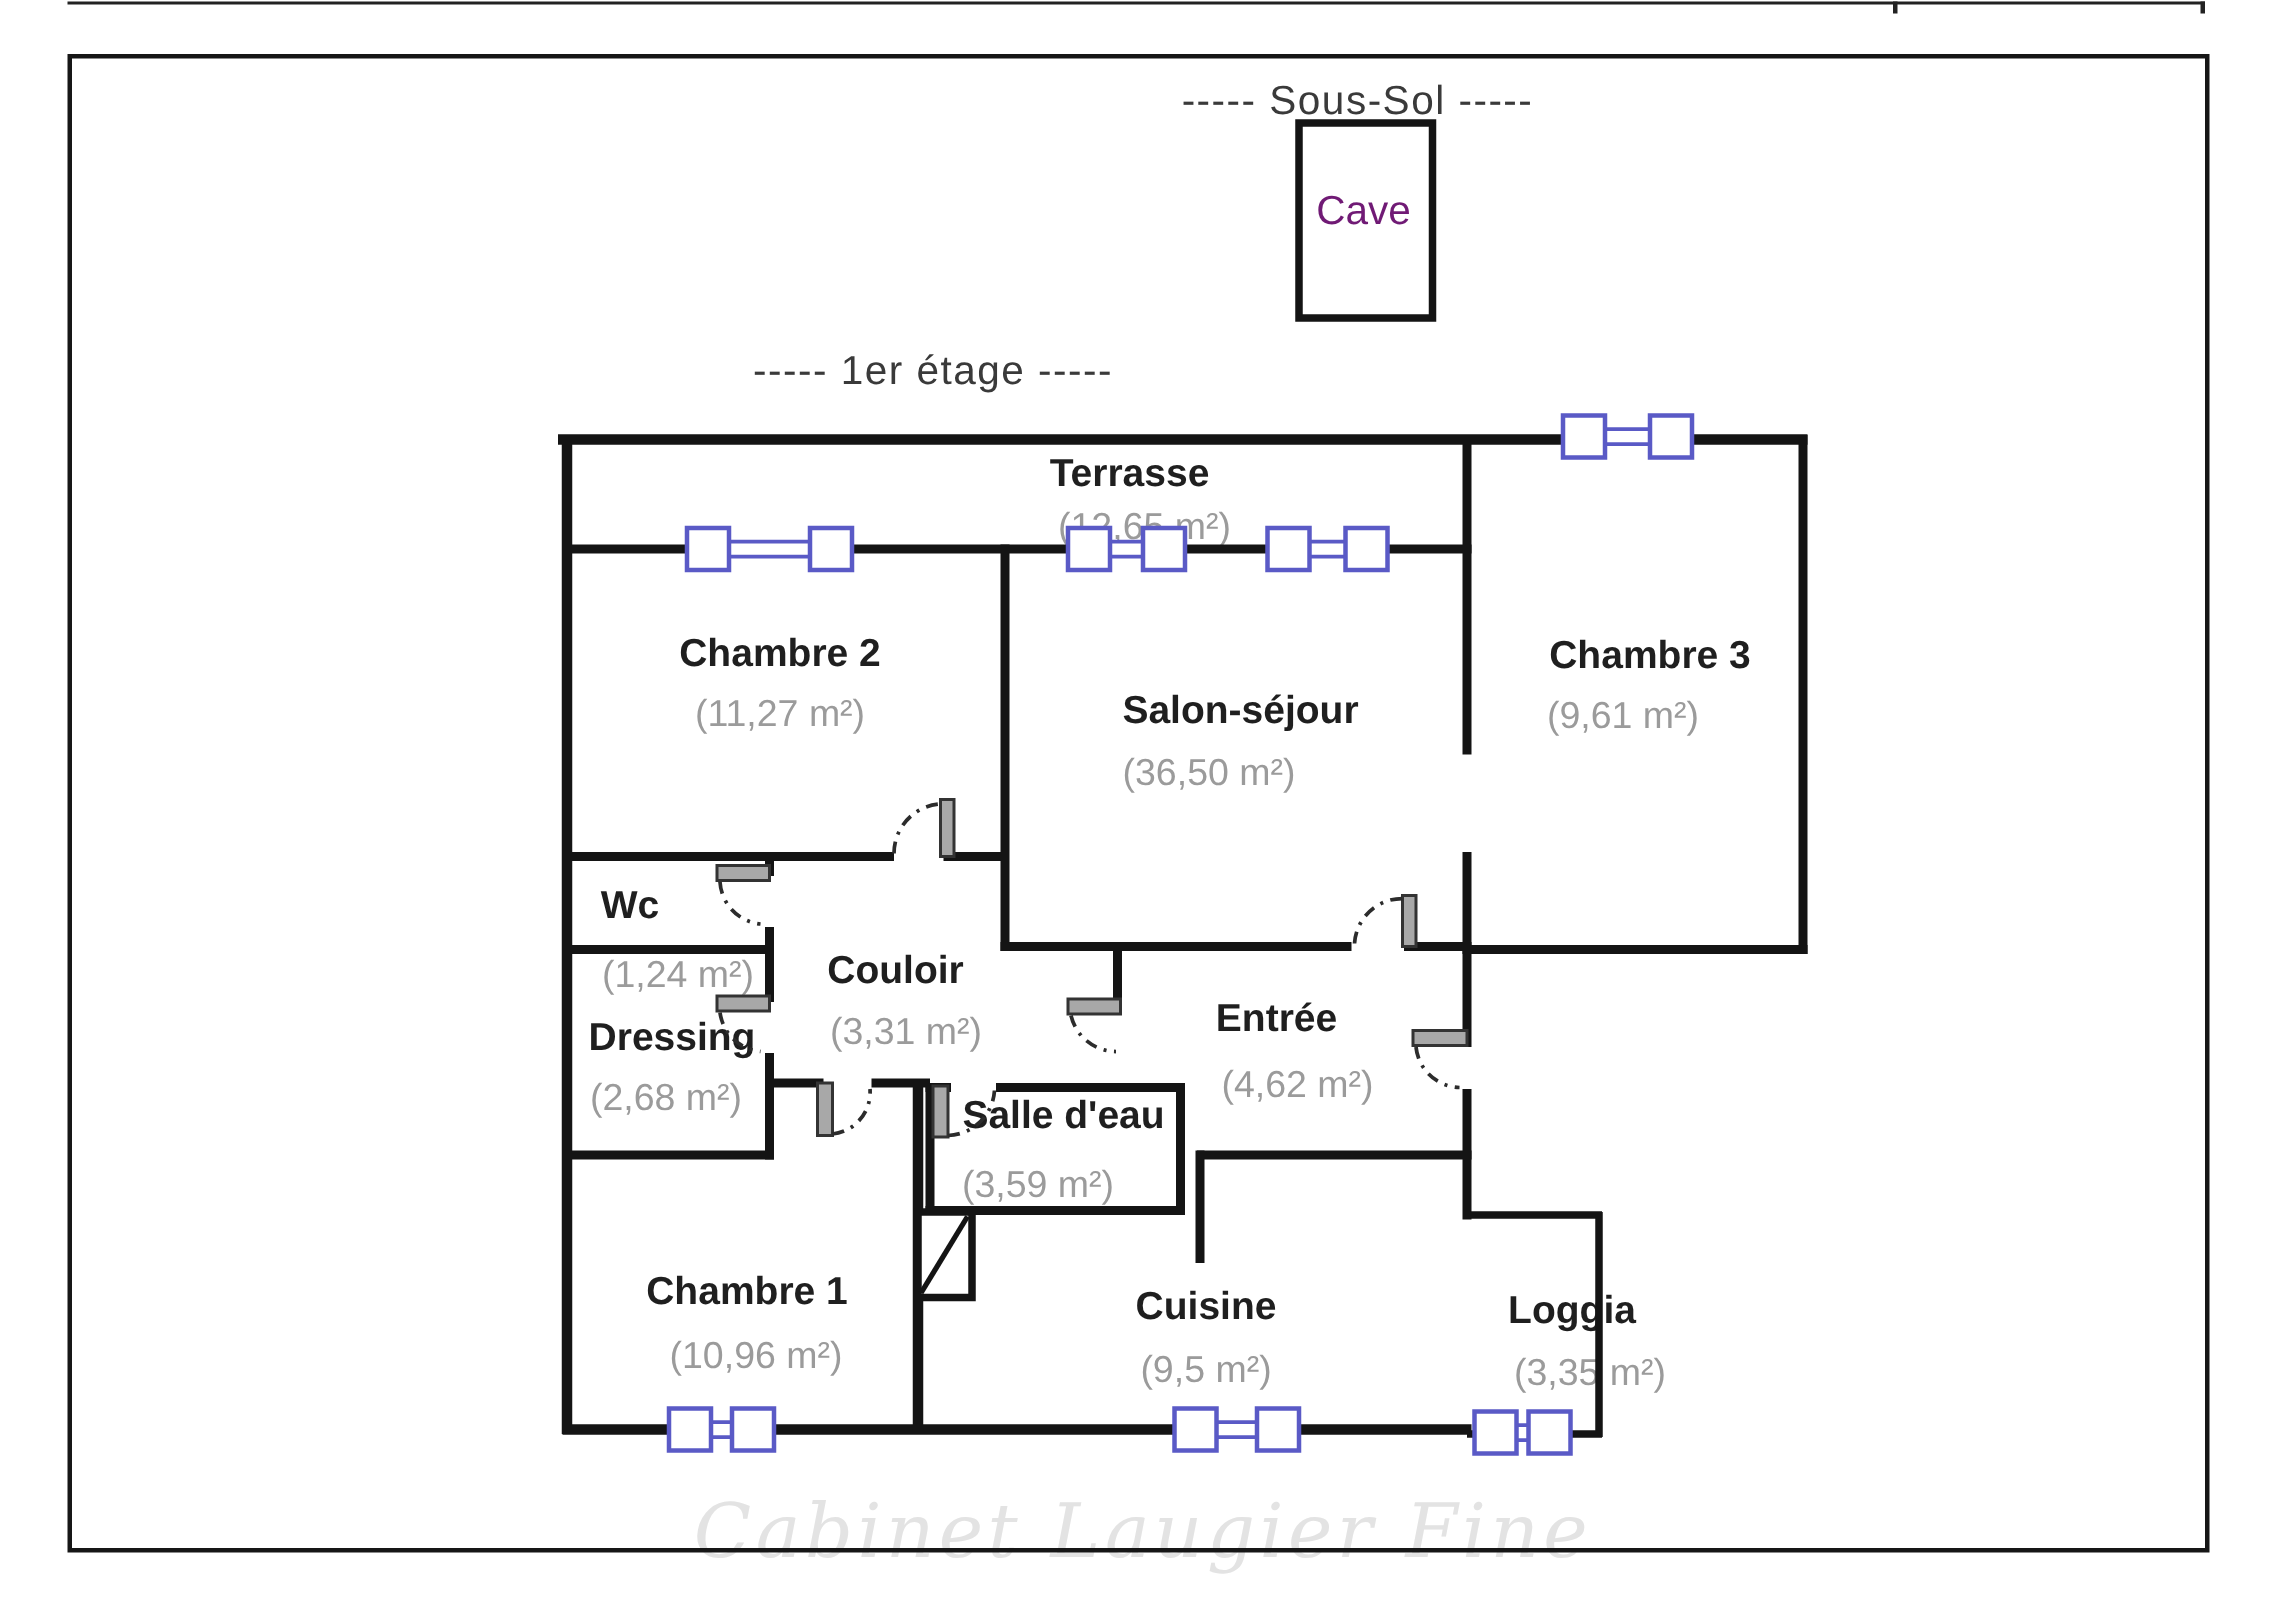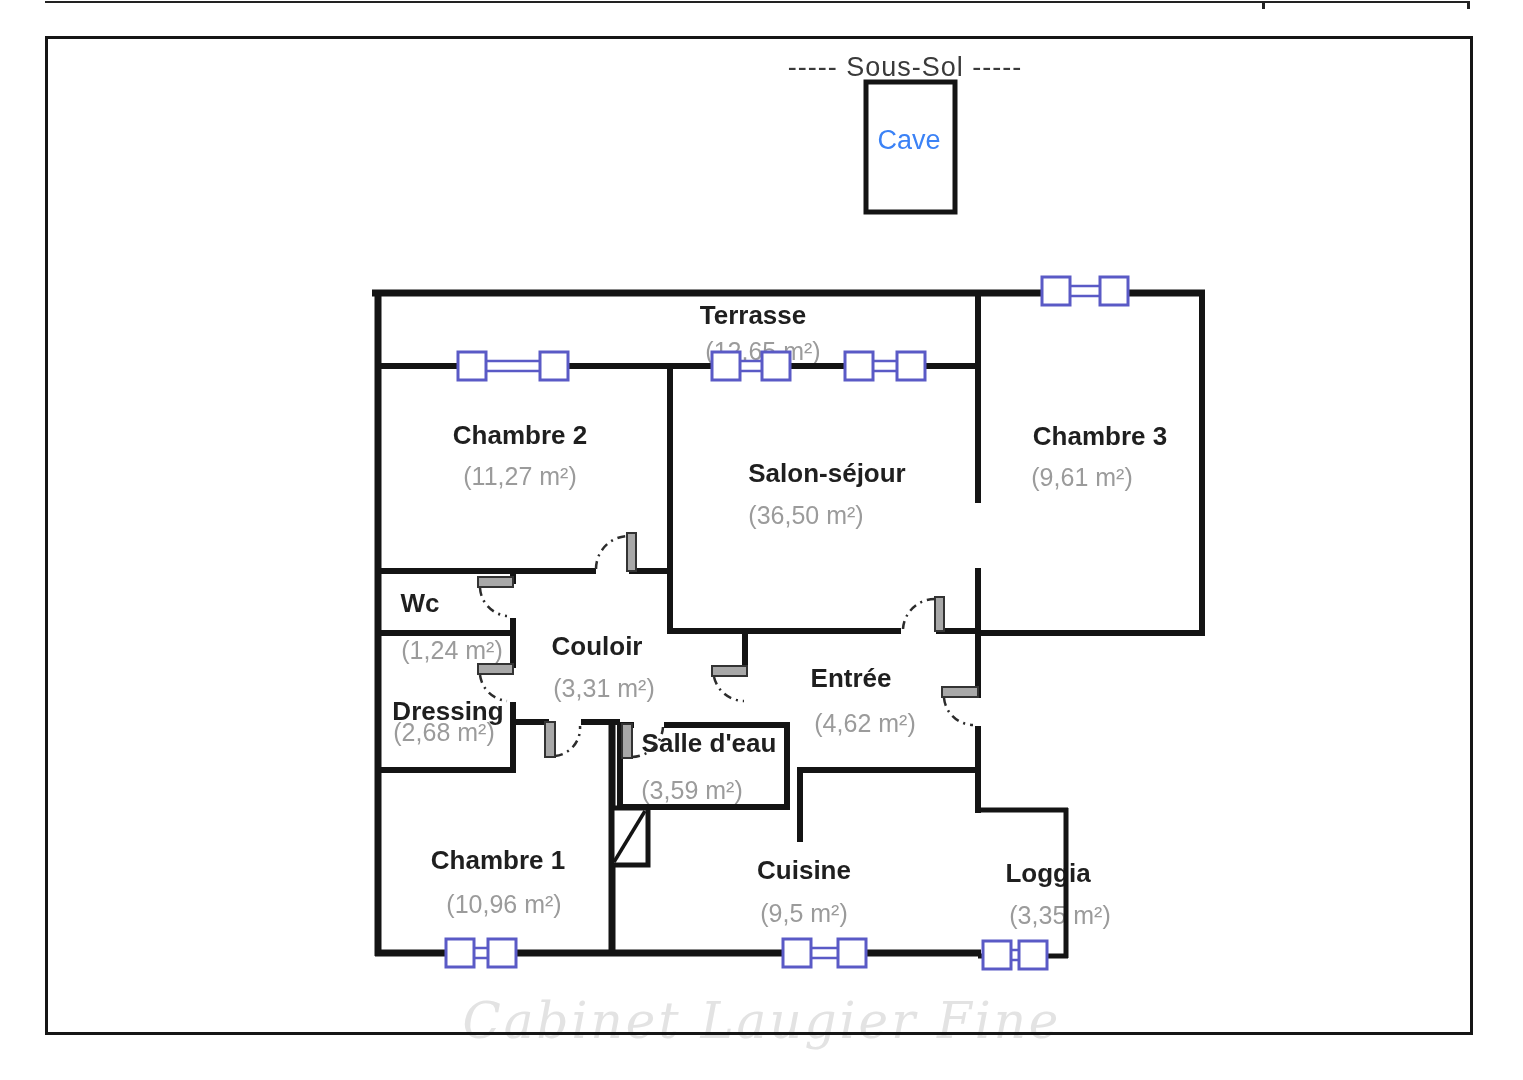--- a/index.html
+++ b/index.html
@@ -11,21 +11,21 @@
   
   .frame{position:absolute;left:45px;top:36px;width:1422px;height:993px;
          border:3px solid #161616;z-index:3;pointer-events:none;}
   
   .watermark{position:absolute;z-index:0;transform:translateX(-50%);
              font-family:"DejaVu Serif",serif;font-style:italic;font-weight:400;
              font-size:50px;letter-spacing:3px;color:var(--watermark,#e3e3e3);white-space:nowrap;}
   
   .lbl{position:absolute;z-index:1;transform:translateX(-50%);white-space:nowrap;text-align:center;}
   .ttl{font-size:27px;color:#3a3a3a;letter-spacing:1px;}
-  .cave{font-size:27px;color:#3b82f6;}
+  .cave{font-size:27px;color:#701a75;}
   .rname{font-size:26px;font-weight:700;color:var(--room_name,#1f1f1f);}
   .rarea{font-size:25px;font-weight:400;color:var(--room_area,#9b9b9b);}
   
   #plan{position:absolute;left:0;top:0;z-index:2;}
   .wall{stroke:var(--wall,#141414);fill:none;}
   .winline{stroke:var(--window,#5a5ac6);stroke-width:2.5px;}
   .winbox{fill:#ffffff;stroke:var(--window,#5a5ac6);stroke-width:3px;}
   .wincover{fill:#ffffff;stroke:none;}
   .leaf{fill:#a8a8a8;stroke:#333;stroke-width:2px;}
   .arc{fill:none;stroke:#2c2c2c;stroke-width:2.5px;stroke-dasharray:8 5 2 5;}
@@ -35,41 +35,42 @@
 
 <div id="stage">
 
   <div class="toprule"></div>
   <div class="toptick" style="left:1262px;"></div>
   <div class="toptick" style="left:1467px;"></div>
 
   <div class="watermark" style="left:762px;top:992px;font-style:italic;">Cabinet Laugier Fine</div>
 
   <div class="lbl ttl" style="left:905px;top:52px;">-----  Sous-Sol  -----</div>
+  <div class="lbl ttl" style="left:622px;top:232px;">-----  1er étage  -----</div>
   <div class="lbl cave" style="left:909px;top:125px;">Cave</div>
 
   <div class="lbl rname" style="left:753px;top:300px;">Terrasse</div>
   <div class="lbl rarea" style="left:763px;top:337px;">(12,65 m²)</div>
 
   <div class="lbl rname" style="left:520px;top:420px;">Chambre 2</div>
   <div class="lbl rarea" style="left:520px;top:462px;">(11,27 m²)</div>
 
   <div class="lbl rname" style="left:827px;top:458px;">Salon-séjour</div>
   <div class="lbl rarea" style="left:806px;top:501px;">(36,50 m²)</div>
 
   <div class="lbl rname" style="left:1100px;top:421px;">Chambre 3</div>
   <div class="lbl rarea" style="left:1082px;top:463px;">(9,61 m²)</div>
 
   <div class="lbl rname" style="left:420px;top:588px;">Wc</div>
   <div class="lbl rarea" style="left:452px;top:636px;">(1,24 m²)</div>
 
   <div class="lbl rname" style="left:597px;top:631px;">Couloir</div>
   <div class="lbl rarea" style="left:604px;top:674px;">(3,31 m²)</div>
 
-  <div class="lbl rname" style="left:448px;top:676px;margin-top:20px;">Dressing</div>
+  <div class="lbl rname" style="left:448px;top:676px;">Dressing</div>
   <div class="lbl rarea" style="left:444px;top:718px;">(2,68 m²)</div>
 
   <div class="lbl rname" style="left:851px;top:663px;">Entrée</div>
   <div class="lbl rarea" style="left:865px;top:709px;">(4,62 m²)</div>
 
   <div class="lbl rname" style="left:709px;top:728px;">Salle d'eau</div>
   <div class="lbl rarea" style="left:692px;top:776px;">(3,59 m²)</div>
 
   <div class="lbl rname" style="left:498px;top:845px;">Chambre 1</div>
   <div class="lbl rarea" style="left:490px;top:890px;margin-left:14px;">(10,96 m²)</div>

